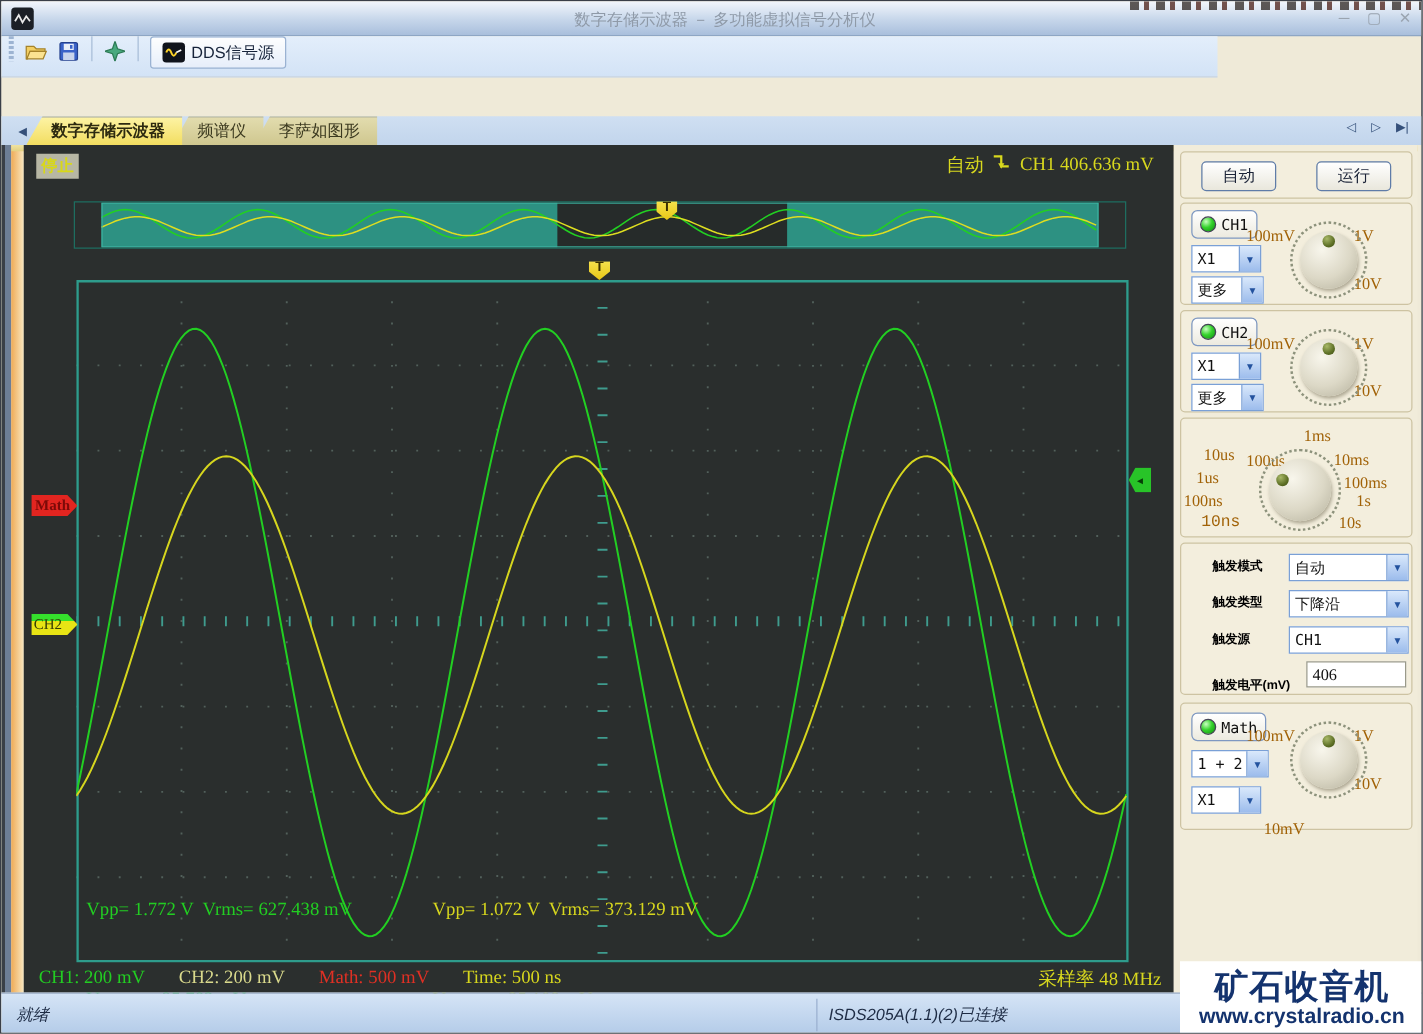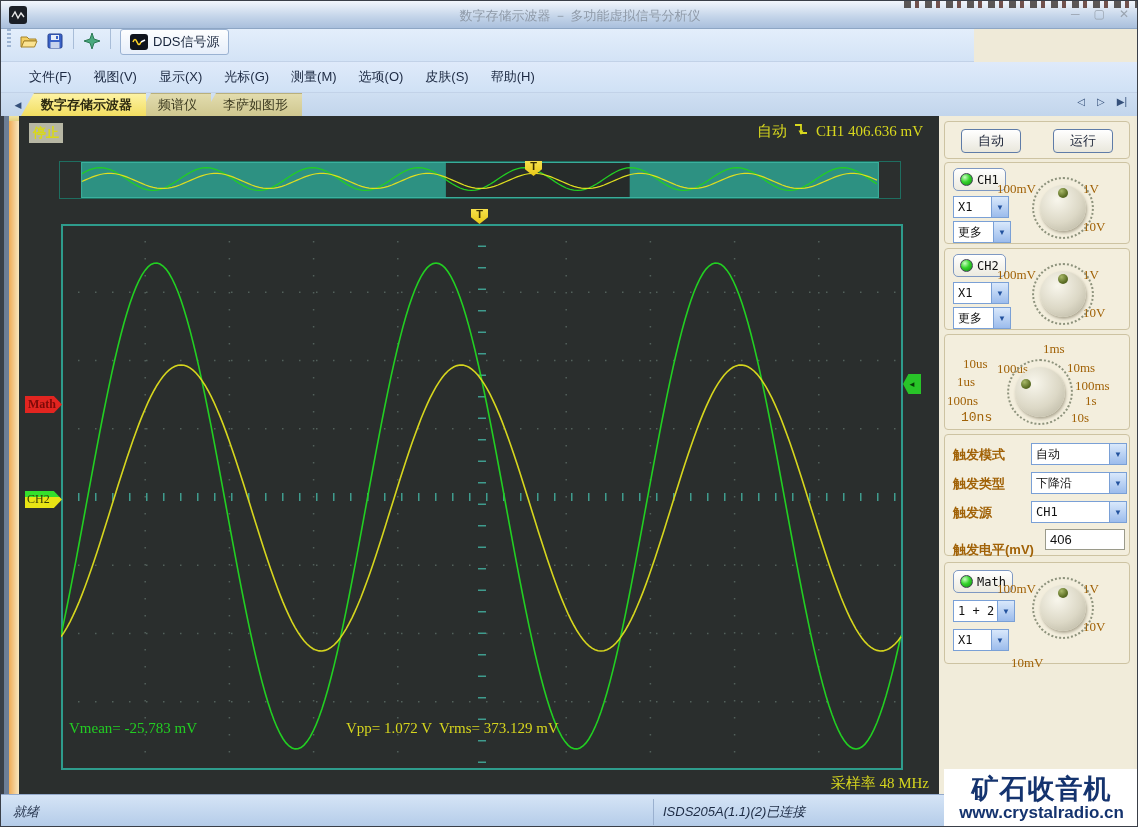--- a/index.html
+++ b/index.html
@@ -122,24 +122,24 @@
   .vknob .k-bl{left:66px;top:56px;margin-top:36px;} .vknob .k-br{left:138px;top:56px;}
   .vknob .knob{left:95px;top:22px;}
   
   #grp-tb .knob{left:70px;top:32px;width:50px;height:50px;}
   .tb0{left:52px;top:6px;margin-top:20px;} .tb1{left:98px;top:6px;}
   .tb2{left:18px;top:21px;} .tb3{left:122px;top:25px;}
   .tb4{left:12px;top:39px;} .tb5{left:130px;top:43px;}
   .tb6{left:2px;top:58px;}  .tb7{left:140px;top:58px;}
   .tb8{left:16px;top:75px;font-family:Liberation Mono, monospace;} .tb9{left:126px;top:75px;}
   
-  .trlabel{position:absolute;font-size:13px;color:#a16207;font-weight:bold;}
+  .trlabel{position:absolute;font-size:10px;color:#000000;font-weight:bold;margin-left:17px;}
   #grp-trig .dd{left:86px;width:96px;}
   .txt{position:absolute;height:21px;border:1px solid #9a9a8a;background:#fff;font-size:13px;padding:0 4px;
-    font-family:Liberation Sans, sans-serif;color:#111;width:80px;}
+    font-family:Liberation Serif, serif;color:#111;width:80px;}
 
   
   #statusbar{left:0;top:793px;width:1138px;height:34px;background:linear-gradient(#d5e4f6,#b3cbe8);
     border-top:1px solid #94aacb;font-size:13px;color:#1d2b44;font-style:italic;}
   #st-ready{left:12px;top:8px;}
   #st-sep{left:652px;top:4px;width:1px;height:26px;background:#9ab0cf;}
   #st-device{left:662px;top:8px;}
 
   
   #watermark{left:943px;top:768px;width:195px;height:59px;background:#ffffff;z-index:20;
@@ -195,30 +195,20 @@
       <span id="dds-icon">
         <svg width="14" height="10" viewBox="0 0 14 10">
             <path d="M1 5 Q3 0 5 5 T9 5" fill="none" stroke="#ffd428" stroke-width="1.6"></path>
             <path d="M9 5 L13 3" fill="none" stroke="#fff" stroke-width="1.4"></path>
           </svg>
       </span>
       <span>DDS信号源</span>
     </div>
   </div>
 
-  <div id="menubar" class="abs">
-    <span class="mi">文件(F)</span>
-    <span class="mi">视图(V)</span>
-    <span class="mi">显示(X)</span>
-    <span class="mi">光标(G)</span>
-    <span class="mi">测量(M)</span>
-    <span class="mi">选项(O)</span>
-    <span class="mi">皮肤(S)</span>
-    <span class="mi">帮助(H)</span>
-  </div>
 
   <div id="tabbar" class="abs">
     <div id="tab-prev">◀</div>
     <div class="tab active">数字存储示波器</div>
     <div class="tab">频谱仪</div>
     <div class="tab">李萨如图形</div>
   </div>
   <div id="tabnav">
     <span>◁</span>
     <span>▷</span>
@@ -279,31 +269,38 @@
             <path d="M0.0 411.3L3.0 397.2L6.0 382.5L9.0 367.4L12.0 351.9L15.0 336.1L18.0 320.0L21.0 303.8L24.0 287.5L27.0 271.1L30.0 254.8L33.0 238.6L36.0 222.6L39.0 206.9L42.0 191.5L45.0 176.6L48.0 162.1L51.0 148.1L54.0 134.8L57.0 122.1L60.0 110.2L63.0 99.0L66.0 88.7L69.0 79.2L72.0 70.7L75.0 63.1L78.0 56.5L81.0 50.9L84.0 46.4L87.0 42.9L90.0 40.5L93.0 39.2L96.0 39.1L99.0 40.0L102.0 42.0L105.0 45.1L108.0 49.3L111.0 54.5L114.0 60.8L117.0 68.0L120.0 76.2L123.0 85.4L126.0 95.5L129.0 106.4L132.0 118.1L135.0 130.5L138.0 143.6L141.0 157.4L144.0 171.7L147.0 186.5L150.0 201.7L153.0 217.4L156.0 233.3L159.0 249.4L162.0 265.7L165.0 282.0L168.0 298.3L171.0 314.6L174.0 330.7L177.0 346.6L180.0 362.3L183.0 377.5L186.0 392.3L189.0 406.6L192.0 420.4L195.0 433.5L198.0 445.9L201.0 457.6L204.0 468.5L207.0 478.6L210.0 487.8L213.0 496.0L216.0 503.2L219.0 509.5L222.0 514.7L225.0 518.9L228.0 522.0L231.0 524.0L234.0 524.9L237.0 524.8L240.0 523.5L243.0 521.1L246.0 517.6L249.0 513.1L252.0 507.5L255.0 500.9L258.0 493.3L261.0 484.8L264.0 475.3L267.0 465.0L270.0 453.8L273.0 441.9L276.0 429.2L279.0 415.9L282.0 401.9L285.0 387.4L288.0 372.5L291.0 357.1L294.0 341.4L297.0 325.4L300.0 309.2L303.0 292.9L306.0 276.5L309.0 260.2L312.0 244.0L315.0 227.9L318.0 212.1L321.0 196.6L324.0 181.5L327.0 166.8L330.0 152.7L333.0 139.2L336.0 126.3L339.0 114.1L342.0 102.6L345.0 92.0L348.0 82.3L351.0 73.4L354.0 65.5L357.0 58.6L360.0 52.6L363.0 47.8L366.0 43.9L369.0 41.2L372.0 39.6L375.0 39.0L378.0 39.6L381.0 41.2L384.0 43.9L387.0 47.8L390.0 52.6L393.0 58.6L396.0 65.5L399.0 73.4L402.0 82.3L405.0 92.0L408.0 102.6L411.0 114.1L414.0 126.3L417.0 139.2L420.0 152.7L423.0 166.8L426.0 181.5L429.0 196.6L432.0 212.1L435.0 227.9L438.0 244.0L441.0 260.2L444.0 276.5L447.0 292.9L450.0 309.2L453.0 325.4L456.0 341.4L459.0 357.1L462.0 372.5L465.0 387.4L468.0 401.9L471.0 415.9L474.0 429.2L477.0 441.9L480.0 453.8L483.0 465.0L486.0 475.3L489.0 484.8L492.0 493.3L495.0 500.9L498.0 507.5L501.0 513.1L504.0 517.6L507.0 521.1L510.0 523.5L513.0 524.8L516.0 524.9L519.0 524.0L522.0 522.0L525.0 518.9L528.0 514.7L531.0 509.5L534.0 503.2L537.0 496.0L540.0 487.8L543.0 478.6L546.0 468.5L549.0 457.6L552.0 445.9L555.0 433.5L558.0 420.4L561.0 406.6L564.0 392.3L567.0 377.5L570.0 362.3L573.0 346.6L576.0 330.7L579.0 314.6L582.0 298.3L585.0 282.0L588.0 265.7L591.0 249.4L594.0 233.3L597.0 217.4L600.0 201.7L603.0 186.5L606.0 171.7L609.0 157.4L612.0 143.6L615.0 130.5L618.0 118.1L621.0 106.4L624.0 95.5L627.0 85.4L630.0 76.2L633.0 68.0L636.0 60.8L639.0 54.5L642.0 49.3L645.0 45.1L648.0 42.0L651.0 40.0L654.0 39.1L657.0 39.2L660.0 40.5L663.0 42.9L666.0 46.4L669.0 50.9L672.0 56.5L675.0 63.1L678.0 70.7L681.0 79.2L684.0 88.7L687.0 99.0L690.0 110.2L693.0 122.1L696.0 134.8L699.0 148.1L702.0 162.1L705.0 176.6L708.0 191.5L711.0 206.9L714.0 222.6L717.0 238.6L720.0 254.8L723.0 271.1L726.0 287.5L729.0 303.8L732.0 320.0L735.0 336.1L738.0 351.9L741.0 367.4L744.0 382.5L747.0 397.2L750.0 411.3L753.0 424.8L756.0 437.7L759.0 449.9L762.0 461.4L765.0 472.0L768.0 481.7L771.0 490.6L774.0 498.5L777.0 505.4L780.0 511.4L783.0 516.2L786.0 520.1L789.0 522.8L792.0 524.4L795.0 525.0L798.0 524.4L801.0 522.8L804.0 520.1L807.0 516.2L810.0 511.4L813.0 505.4L816.0 498.5L819.0 490.6L822.0 481.7L825.0 472.0L828.0 461.4L831.0 449.9L834.0 437.7L837.0 424.8L840.0 411.3" fill="none" stroke="#22cf22" stroke-width="1.6"></path>
             <path d="M0.0 412.8L3.0 408.4L6.0 403.3L9.0 397.8L12.0 391.7L15.0 385.1L18.0 378.1L21.0 370.6L24.0 362.8L27.0 354.6L30.0 346.0L33.0 337.2L36.0 328.2L39.0 318.9L42.0 309.5L45.0 300.0L48.0 290.4L51.0 280.8L54.0 271.2L57.0 261.6L60.0 252.2L63.0 242.9L66.0 233.8L69.0 224.9L72.0 216.2L75.0 207.9L78.0 199.9L81.0 192.4L84.0 185.2L87.0 178.4L90.0 172.2L93.0 166.5L96.0 161.2L99.0 156.6L102.0 152.5L105.0 149.0L108.0 146.2L111.0 143.9L114.0 142.3L117.0 141.3L120.0 141.0L123.0 141.3L126.0 142.3L129.0 143.9L132.0 146.2L135.0 149.0L138.0 152.5L141.0 156.6L144.0 161.2L147.0 166.5L150.0 172.2L153.0 178.4L156.0 185.2L159.0 192.4L162.0 199.9L165.0 207.9L168.0 216.2L171.0 224.9L174.0 233.8L177.0 242.9L180.0 252.2L183.0 261.6L186.0 271.2L189.0 280.8L192.0 290.4L195.0 300.0L198.0 309.5L201.0 318.9L204.0 328.2L207.0 337.2L210.0 346.0L213.0 354.6L216.0 362.8L219.0 370.6L222.0 378.1L225.0 385.1L228.0 391.7L231.0 397.8L234.0 403.3L237.0 408.4L240.0 412.8L243.0 416.7L246.0 420.0L249.0 422.7L252.0 424.7L255.0 426.1L258.0 426.9L261.0 427.0L264.0 426.4L267.0 425.2L270.0 423.4L273.0 421.0L276.0 417.9L279.0 414.2L282.0 409.9L285.0 405.1L288.0 399.7L291.0 393.8L294.0 387.4L297.0 380.5L300.0 373.2L303.0 365.4L306.0 357.3L309.0 348.9L312.0 340.2L315.0 331.2L318.0 322.0L321.0 312.7L324.0 303.2L327.0 293.6L330.0 284.0L333.0 274.4L336.0 264.8L339.0 255.3L342.0 246.0L345.0 236.8L348.0 227.8L351.0 219.1L354.0 210.7L357.0 202.6L360.0 194.8L363.0 187.5L366.0 180.6L369.0 174.2L372.0 168.3L375.0 162.9L378.0 158.1L381.0 153.8L384.0 150.1L387.0 147.0L390.0 144.6L393.0 142.8L396.0 141.6L399.0 141.0L402.0 141.1L405.0 141.9L408.0 143.3L411.0 145.3L414.0 148.0L417.0 151.3L420.0 155.2L423.0 159.6L426.0 164.7L429.0 170.2L432.0 176.3L435.0 182.9L438.0 189.9L441.0 197.4L444.0 205.2L447.0 213.4L450.0 222.0L453.0 230.8L456.0 239.8L459.0 249.1L462.0 258.5L465.0 268.0L468.0 277.6L471.0 287.2L474.0 296.8L477.0 306.4L480.0 315.8L483.0 325.1L486.0 334.2L489.0 343.1L492.0 351.8L495.0 360.1L498.0 368.1L501.0 375.6L504.0 382.8L507.0 389.6L510.0 395.8L513.0 401.5L516.0 406.8L519.0 411.4L522.0 415.5L525.0 419.0L528.0 421.8L531.0 424.1L534.0 425.7L537.0 426.7L540.0 427.0L543.0 426.7L546.0 425.7L549.0 424.1L552.0 421.8L555.0 419.0L558.0 415.5L561.0 411.4L564.0 406.8L567.0 401.5L570.0 395.8L573.0 389.6L576.0 382.8L579.0 375.6L582.0 368.1L585.0 360.1L588.0 351.8L591.0 343.1L594.0 334.2L597.0 325.1L600.0 315.8L603.0 306.4L606.0 296.8L609.0 287.2L612.0 277.6L615.0 268.0L618.0 258.5L621.0 249.1L624.0 239.8L627.0 230.8L630.0 222.0L633.0 213.4L636.0 205.2L639.0 197.4L642.0 189.9L645.0 182.9L648.0 176.3L651.0 170.2L654.0 164.7L657.0 159.6L660.0 155.2L663.0 151.3L666.0 148.0L669.0 145.3L672.0 143.3L675.0 141.9L678.0 141.1L681.0 141.0L684.0 141.6L687.0 142.8L690.0 144.6L693.0 147.0L696.0 150.1L699.0 153.8L702.0 158.1L705.0 162.9L708.0 168.3L711.0 174.2L714.0 180.6L717.0 187.5L720.0 194.8L723.0 202.6L726.0 210.7L729.0 219.1L732.0 227.8L735.0 236.8L738.0 246.0L741.0 255.3L744.0 264.8L747.0 274.4L750.0 284.0L753.0 293.6L756.0 303.2L759.0 312.7L762.0 322.0L765.0 331.2L768.0 340.2L771.0 348.9L774.0 357.3L777.0 365.4L780.0 373.2L783.0 380.5L786.0 387.4L789.0 393.8L792.0 399.7L795.0 405.1L798.0 409.9L801.0 414.2L804.0 417.9L807.0 421.0L810.0 423.4L813.0 425.2L816.0 426.4L819.0 427.0L822.0 426.9L825.0 426.1L828.0 424.7L831.0 422.7L834.0 420.0L837.0 416.7L840.0 412.8" fill="none" stroke="#d6d61e" stroke-width="1.6"></path>
           </svg>
       </div>
 
       <div id="flag-math" class="abs">Math</div>
       <div id="flag-ch2" class="abs">CH2</div>
       <div id="marker-ch1" class="abs">◄</div>
 
       <div id="meas-ch1" class="abs meas">
+        <div>Vpp= 1.772 V  Vrms= 627.438 mV</div>
         <div>Vmean= -25.783 mV</div>
         
         
       </div>
       <div id="meas-ch2" class="abs meas">
         <div>Vpp= 1.072 V  Vrms= 373.129 mV</div>
         <div>Vmean= -25.108 mV</div>
         
         
       </div>
 
+      <div id="scope-footer" class="abs">
+        <span class="fg-green">CH1: 200 mV</span>
+        <span class="fg-pale">CH2: 200 mV</span>
+        <span class="fg-red">Math: 500 mV</span>
+        <span class="fg-yellow">Time: 500 ns</span>
+      </div>
       <div id="sample-rate">采样率 48 MHz</div>
     </div>
 
     <div id="panel" class="abs">
 
       <div class="group" id="grp-run">
         <div class="xpbtn" id="btn-auto">自动</div>
         <div class="xpbtn" id="btn-run">运行</div>
       </div>
 

